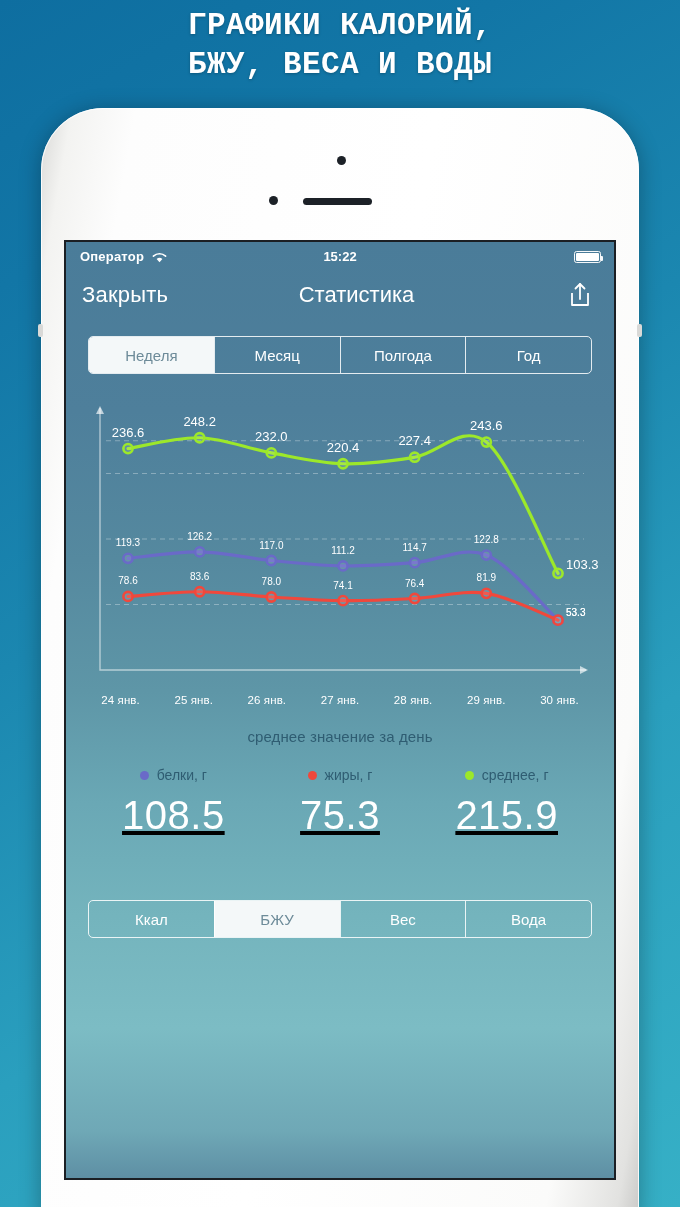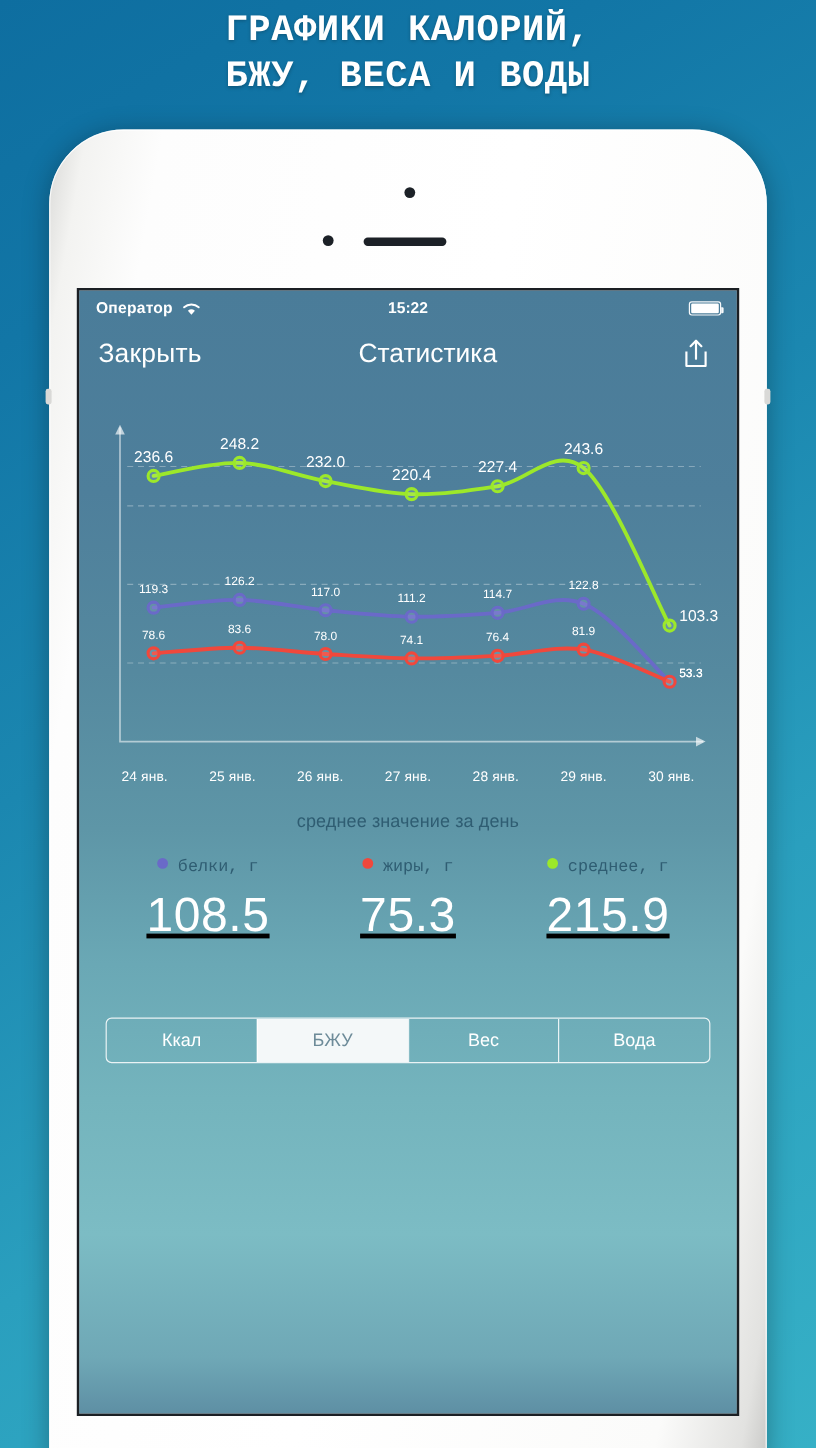--- a/index.html
+++ b/index.html
@@ -90,22 +90,22 @@
   
   #chart-wrap { position:relative; margin:24px 14px 0 14px; height:330px; }
   #chart-svg { display:block; width:524px; height:300px; }
   #xlabels { display:flex; margin-top:-4px; padding:0 4px; }
   #xlabels span { flex:1; text-align:center; color:#fff; font-size:11.5px;
                   letter-spacing:.1px; }
   
   #avg-title { text-align:center; color:#2f5d72; font-size:15px;
                letter-spacing:.1px; }
   #legend { display:flex; margin-top:22px; padding:0 24px; }
-  #legend .lg { flex:1; display:flex; justify-content:center;
-                color:#2f5d72; font-size:14px;font-family:Liberation Mono, monospace; }
+  #legend .lg { flex:1; display:flex; align-items:center; justify-content:center;
+                color:#2f5d72; font-size:14px; }
   #legend .dot { width:9px; height:9px; border-radius:50%; margin-right:8px; }
   #avg-values { display:flex; margin-top:10px; padding:0 24px;text-decoration:underline; }
   #avg-values .v { flex:1; text-align:center; color:#fff; font-size:40px;
                    font-weight:300; letter-spacing:.5px; }
   #bottom-seg { margin-top:62px; }
 </style>
 </head>
 <body>
 
 <div id="promo">
@@ -141,20 +141,26 @@
       <span id="nav-title">Статистика</span>
       <span id="share-btn">
         <svg width="28" height="30" viewBox="0 0 28 30">
           <path d="M6 13 V25 H22 V13" stroke="#fff" stroke-width="1.8" fill="none" stroke-linejoin="round"></path>
           <path d="M14 19 V4" stroke="#fff" stroke-width="1.8" fill="none" stroke-linecap="round"></path>
           <path d="M9.5 8.5 L14 4 L18.5 8.5" stroke="#fff" stroke-width="1.8" fill="none" stroke-linecap="round" stroke-linejoin="round"></path>
         </svg>
       </span>
     </div>
 
+    <div class="seg" id="period-seg">
+      <div class="s active">Неделя</div>
+      <div class="s">Месяц</div>
+      <div class="s">Полгода</div>
+      <div class="s">Год</div>
+    </div>
 
     <div id="chart-wrap">
       <svg id="chart-svg" viewBox="0 0 524 300">
         <g id="gridlines">
             <line x1="26" x2="504" y1="206.5" y2="206.5" stroke="rgba(255,255,255,.32)" stroke-width="1" stroke-dasharray="5 4"></line>
             <line x1="26" x2="504" y1="141" y2="141" stroke="rgba(255,255,255,.32)" stroke-width="1" stroke-dasharray="5 4"></line>
             <line x1="26" x2="504" y1="75.5" y2="75.5" stroke="rgba(255,255,255,.32)" stroke-width="1" stroke-dasharray="5 4"></line>
             <line x1="26" x2="504" y1="42.75" y2="42.75" stroke="rgba(255,255,255,.32)" stroke-width="1" stroke-dasharray="5 4"></line>
           </g>
         <path d="M20 10 V272 H506" stroke="rgba(255,255,255,.55)" stroke-width="1.4" fill="none"></path>

